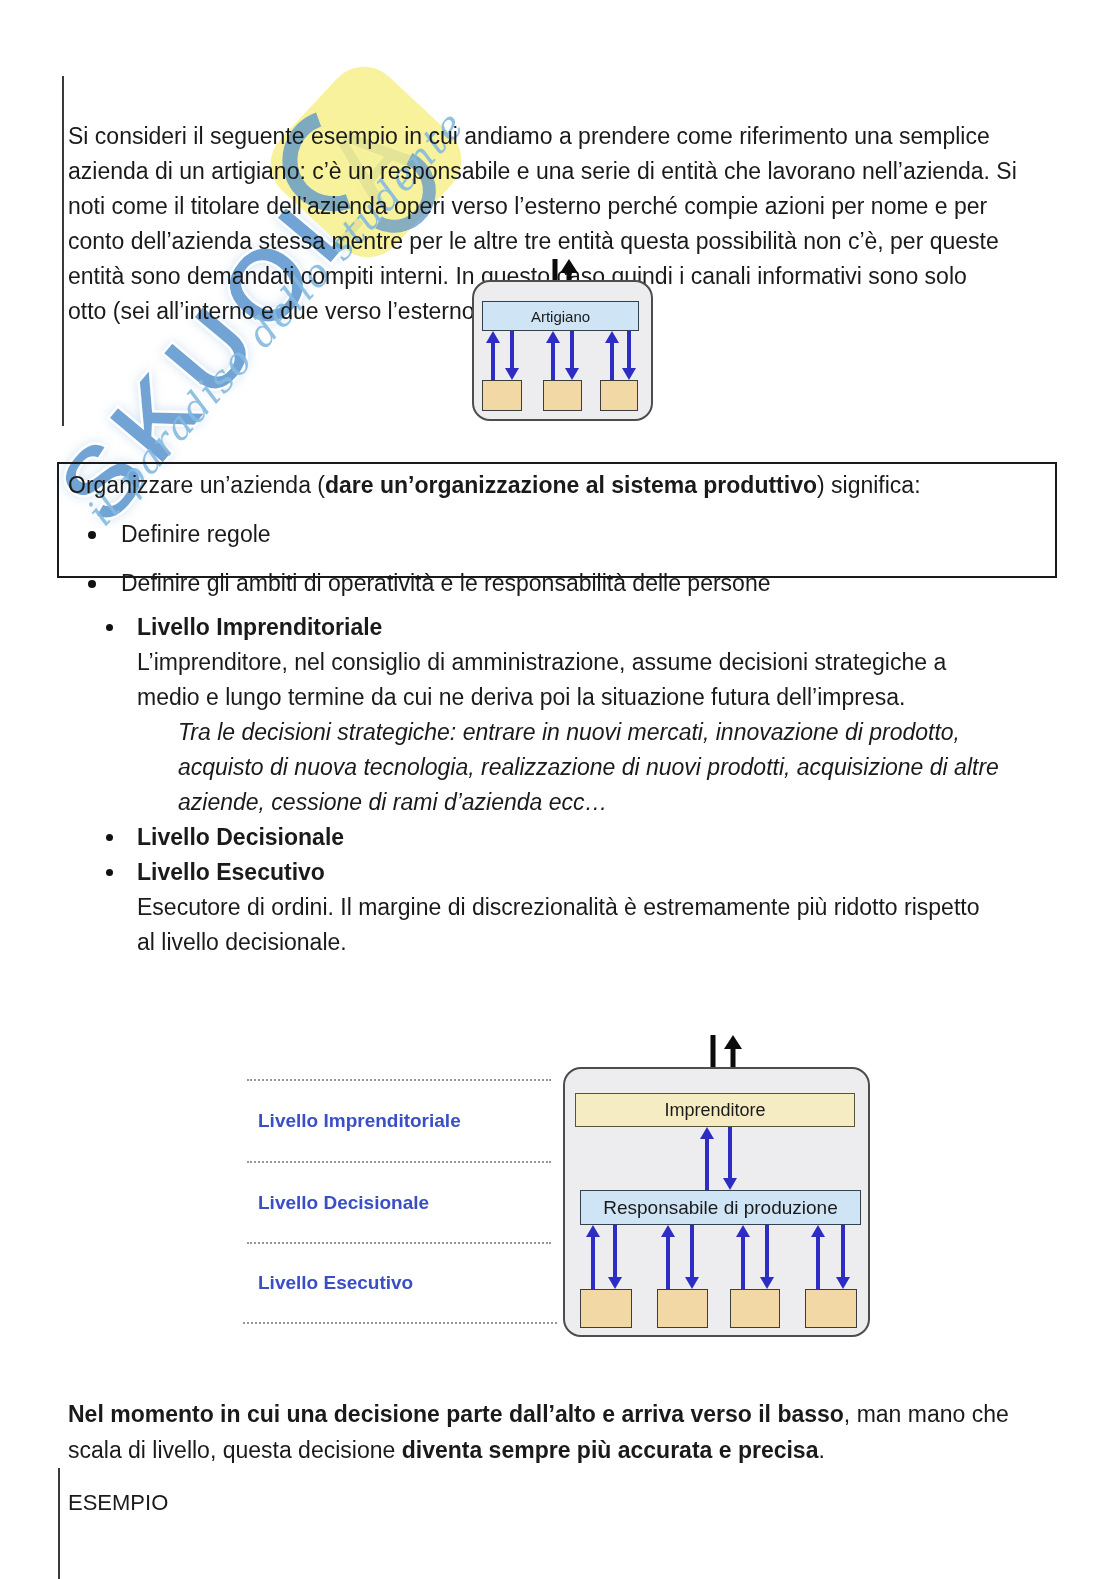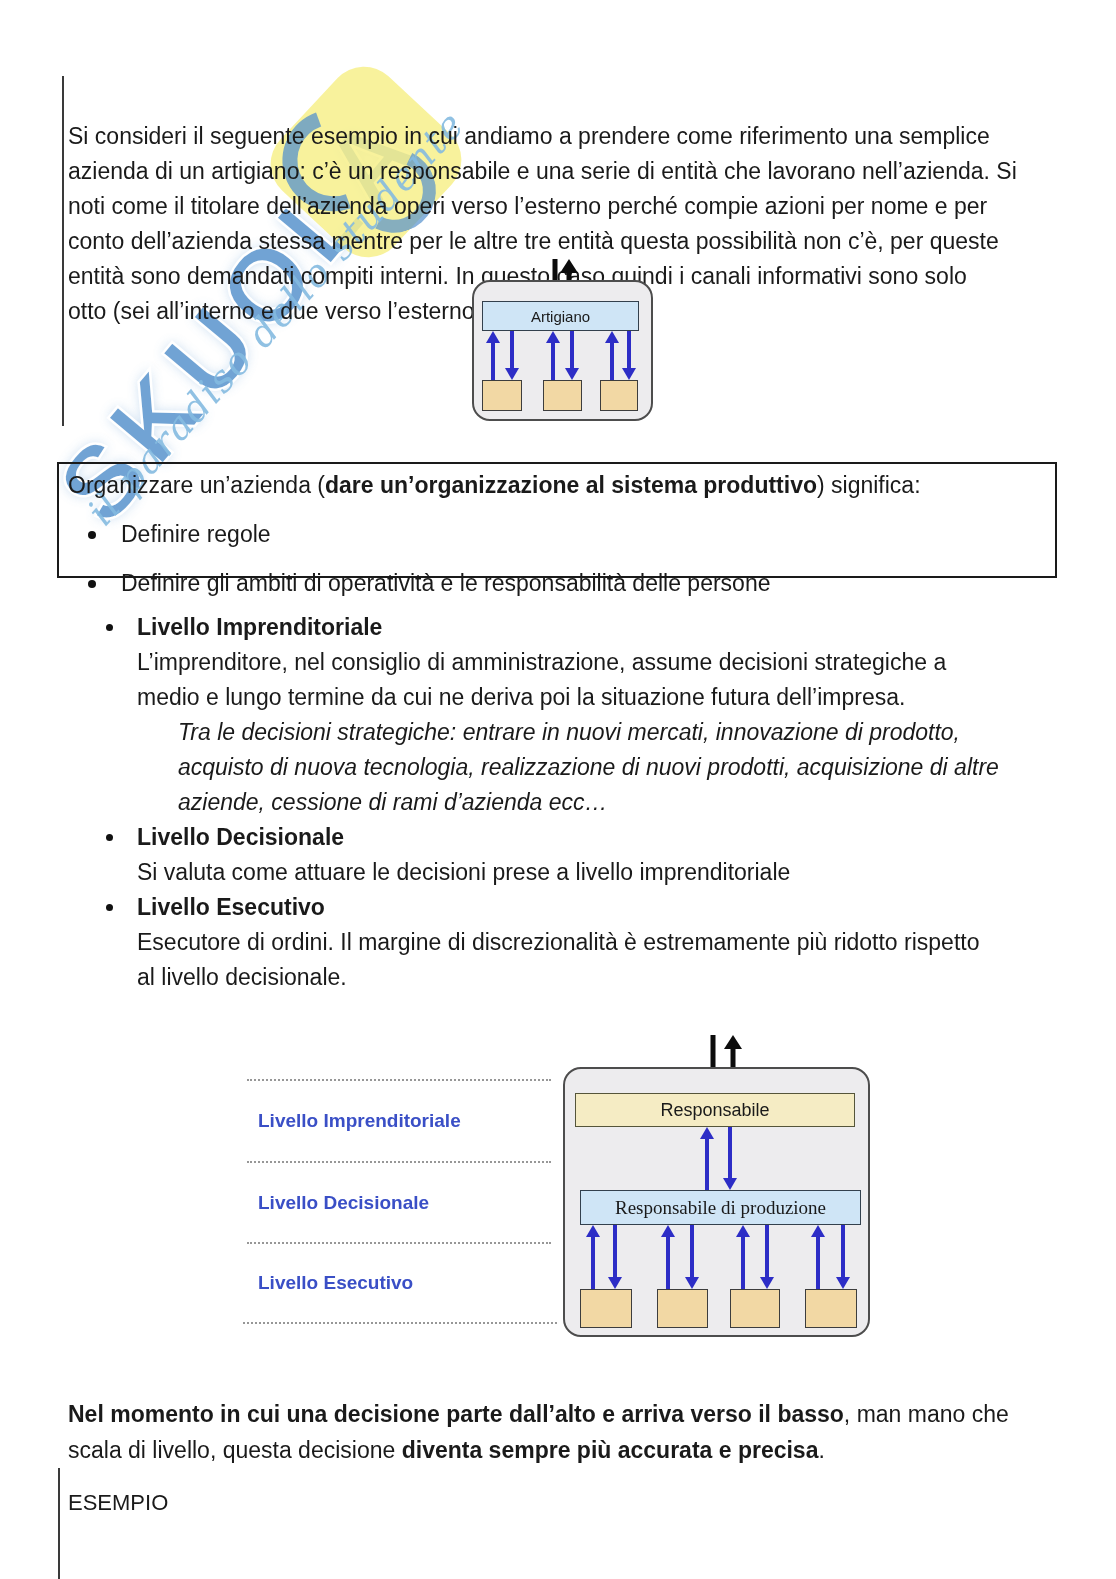--- a/index.html
+++ b/index.html
@@ -145,21 +145,20 @@
       <div class="lv-text">L’imprenditore, nel consiglio di amministrazione, assume decisioni strategiche a
 medio e lungo termine da cui ne deriva poi la situazione futura dell’impresa.</div>
       <div class="lv-text italic">Tra le decisioni strategiche: entrare in nuovi mercati, innovazione di prodotto,
 acquisto di nuova tecnologia, realizzazione di nuovi prodotti, acquisizione di altre
 aziende, cessione di rami d’azienda ecc…</div>
     </div>
 
     <div class="lv-item">
       <div class="dot"></div>
       <div class="bold">Livello Decisionale</div>
-      <div class="lv-text">Si valuta come attuare le decisioni prese a livello imprenditoriale</div>
     </div>
 
     <div class="lv-item">
       <div class="dot"></div>
       <div class="bold">Livello Esecutivo</div>
       <div class="lv-text">Esecutore di ordini. Il margine di discrezionalità è estremamente più ridotto rispetto
 al livello decisionale.</div>
     </div>
   </div>
 
@@ -168,24 +167,24 @@
   <div class="dotline" style="left:247px;top:1161px;"></div>
   <div class="lvl-label" style="left:258px;top:1192px;">Livello Decisionale</div>
   <div class="dotline" style="left:247px;top:1242px;"></div>
   <div class="lvl-label" style="left:258px;top:1272px;">Livello Esecutivo</div>
   <div class="dotline" style="left:243px;top:1322px;width:314px;"></div>
 
   <div class="dgm" style="left:563px;top:1035px;width:310px;height:302px;">
     <div class="arr black down" style="left:141px;top:0;height:58px;"></div>
     <div class="arr black up" style="left:161px;top:0;height:58px;"></div>
     <div class="dgm-frame" style="left:0;top:32px;width:307px;height:270px;"></div>
-    <div class="dgm-box box-cream" style="left:12px;top:58px;width:280px;height:34px;font-size:18px;">Responsabile</div>
+    <div class="dgm-box box-cream" style="left:12px;top:58px;width:280px;height:34px;font-size:18px;">Imprenditore</div>
     <div class="arr up" style="left:137px;top:92px;height:63px;"></div>
     <div class="arr down" style="left:160px;top:92px;height:63px;"></div>
-    <div class="dgm-box box-blue" style="left:17px;top:155px;width:281px;height:35px;font-size:19px;font-family:Liberation Serif, serif;">Responsabile di produzione</div>
+    <div class="dgm-box box-blue" style="left:17px;top:155px;width:281px;height:35px;font-size:19px;">Responsabile di produzione</div>
 
     <div class="arr up" style="left:23px;top:190px;height:64px;"></div>
     <div class="arr down" style="left:45px;top:190px;height:64px;"></div>
     <div class="arr up" style="left:98px;top:190px;height:64px;"></div>
     <div class="arr down" style="left:122px;top:190px;height:64px;"></div>
     <div class="arr up" style="left:173px;top:190px;height:64px;"></div>
     <div class="arr down" style="left:197px;top:190px;height:64px;"></div>
     <div class="arr up" style="left:248px;top:190px;height:64px;"></div>
     <div class="arr down" style="left:273px;top:190px;height:64px;"></div>
 

